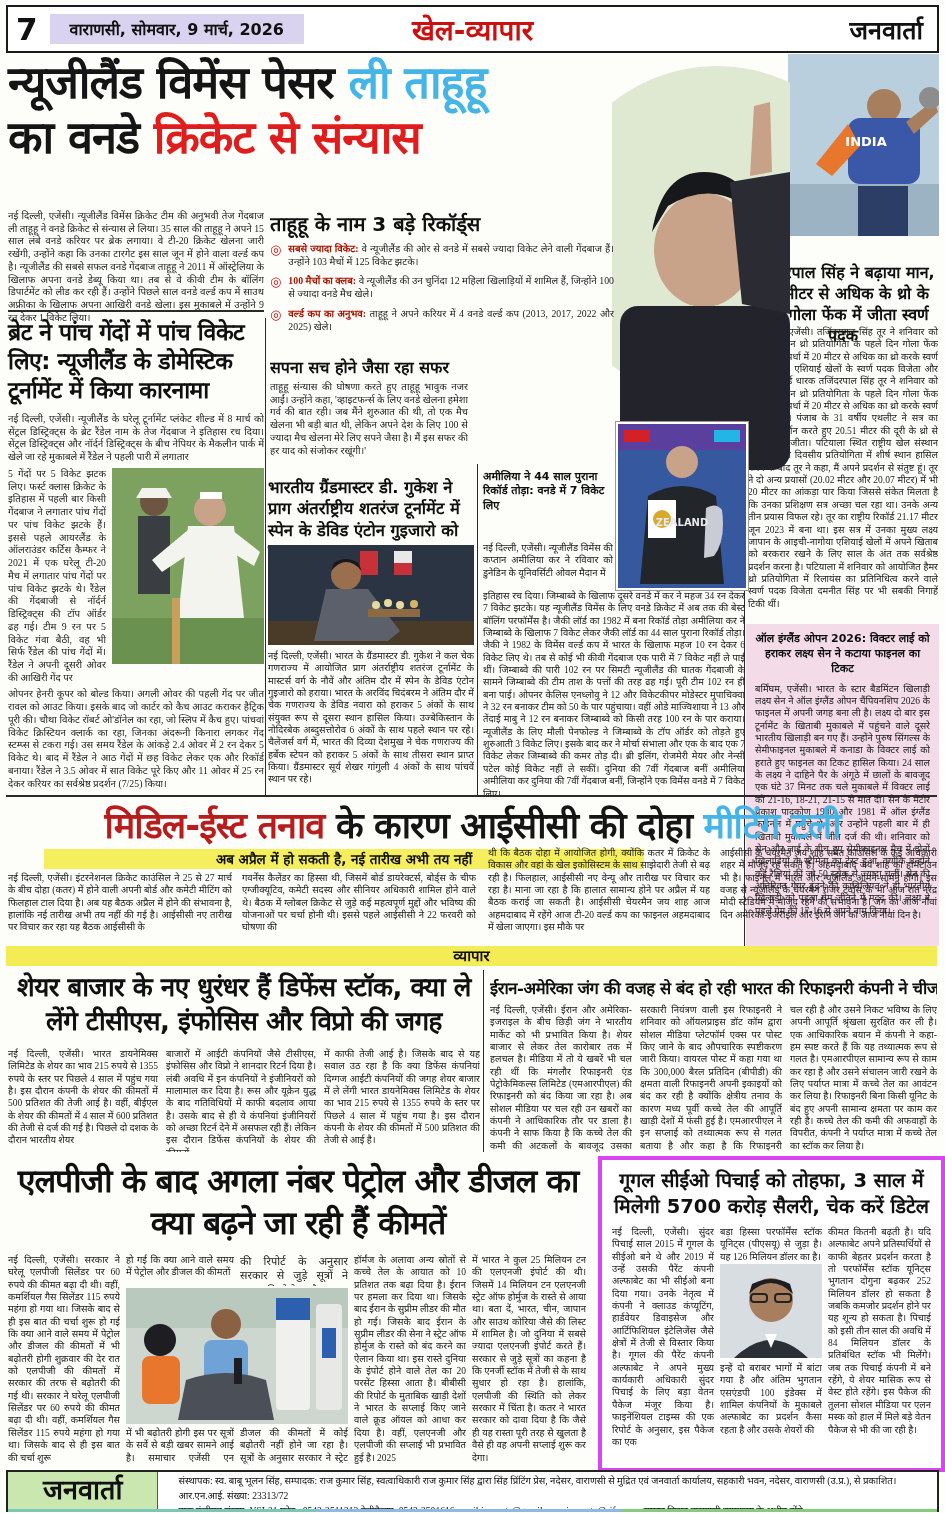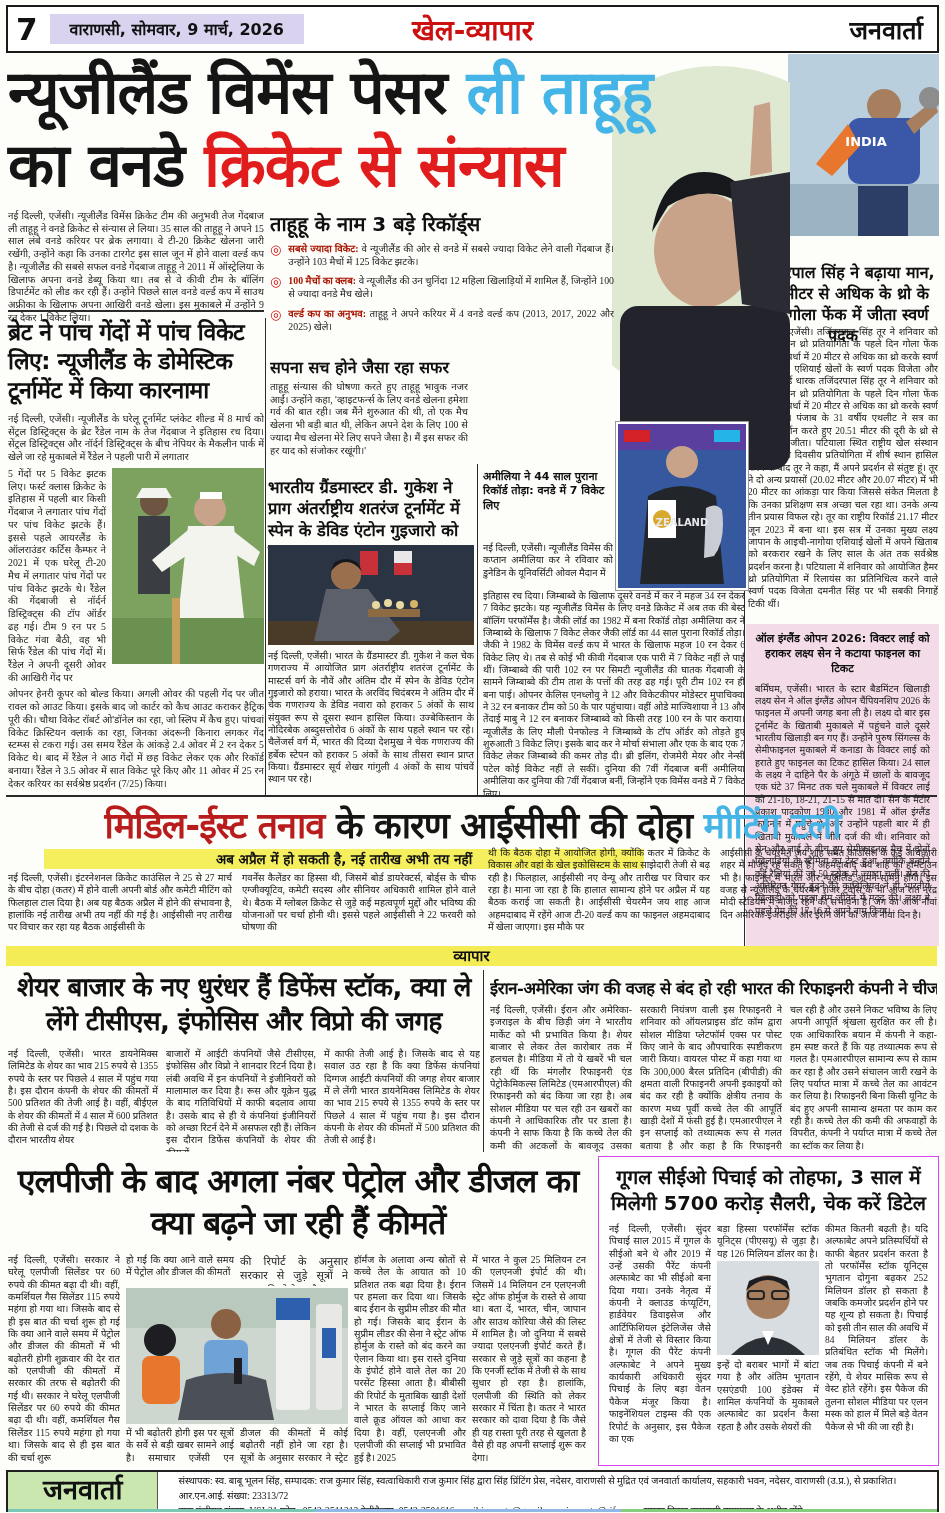--- a/index.html
+++ b/index.html
@@ -15,31 +15,31 @@
   .topbar{left:6px;top:5px;width:929px;height:44px;border:2.5px solid #1a1a1a;background:#fff;
           display:flex;align-items:center;}
   .pageno{font-size:31px;font-weight:bold;padding:0 12px 0 8px;font-family:"DejaVu Sans",sans-serif;}
   .datebox{background:#d9d3ef;padding:4px 20px;font-size:16px;font-weight:bold;
            font-family:"DejaVu Sans",sans-serif;}
   .sectionttl{position:absolute;left:0;right:0;text-align:center;color:#cc1010;font-size:28px;
               font-weight:bold;font-family:"DejaVu Sans",sans-serif;pointer-events:none;}
   .mast{margin-left:auto;font-size:25px;font-weight:bold;padding-right:14px;
         font-family:"DejaVu Sans",sans-serif;}
   
-  .lead-h{left:8px;top:56px;width:655px;font-size:60px;line-height:1.22;letter-spacing:-1px;z-index:3;}
+  .lead-h{left:8px;top:56px;width:655px;font-size:45px;line-height:1.22;letter-spacing:-1px;z-index:3;}
   .lead-h .c1{color:#151515;} .lead-h .c2{color:#45b4e6;} .lead-h .c3{color:#e01c1c;}
   .lead-sub{left:8px;top:184px;width:650px;height:23px;background:#d8edca;font-size:15px;
             line-height:23px;z-index:3;}
   .rec-item{display:flex;margin-bottom:7px;}
   .rec-bullet{color:#d41111;font-size:13px;margin-right:7px;line-height:1.1;}
   .rec-item b{color:#a81400;}
   .photo{overflow:hidden;}
   .pframe{border:2px solid #fff;box-shadow:0 0 0 1px #999;}
   .lakbox{background:#f3dce7;}
-  .gbox{border:1px solid #d946ef;background:#fff;}
+  .gbox{border:4px solid #d946ef;background:#fff;}
   .yellowband{background:#f4ec55;}
   .footerbar{left:6px;top:1470px;width:929px;height:38px;border:2px solid #222;background:#fff;
              display:flex;align-items:stretch;}
   .flogo{width:168px;background:#cbe7b0;text-align:center;font-size:27px;font-weight:bold;
          line-height:36px;font-family:"DejaVu Sans",sans-serif;border-right:1px solid #555;}
   .ftext{padding:2px 20px;font-size:9.6px;line-height:1.55;overflow:hidden;}
 </style>
 </head>
 <body>
 

